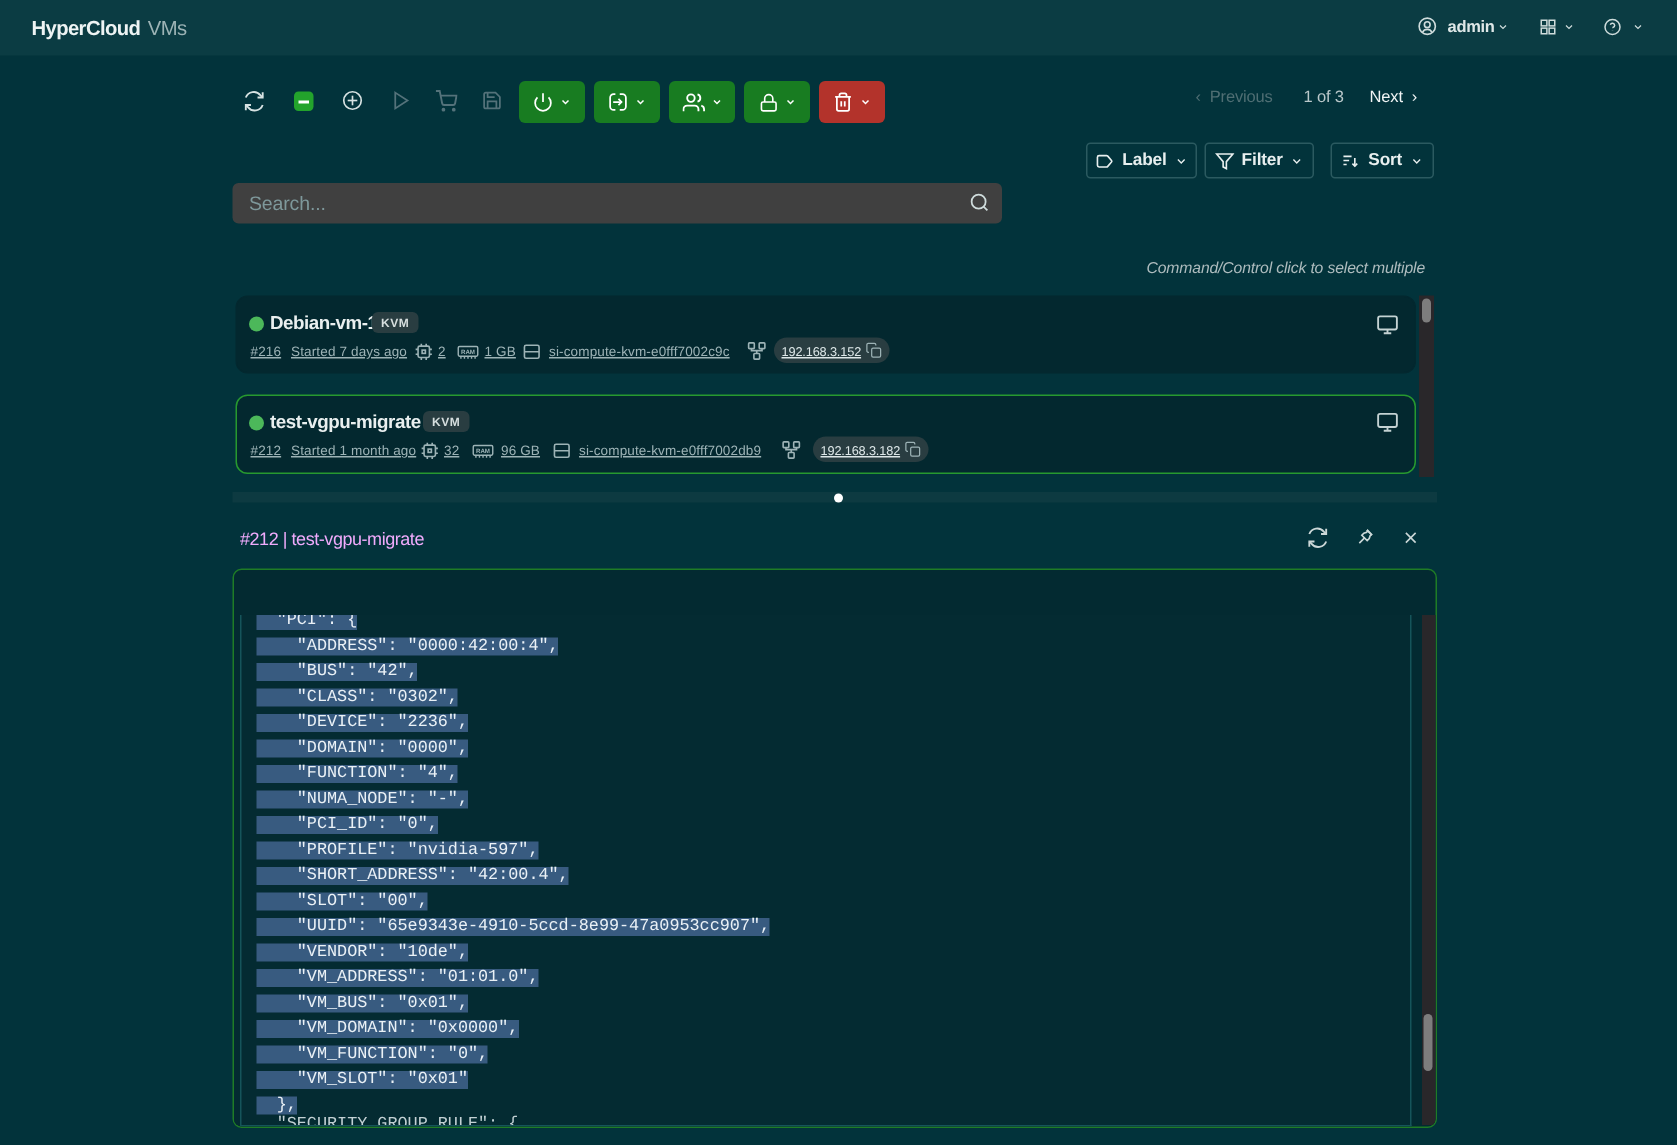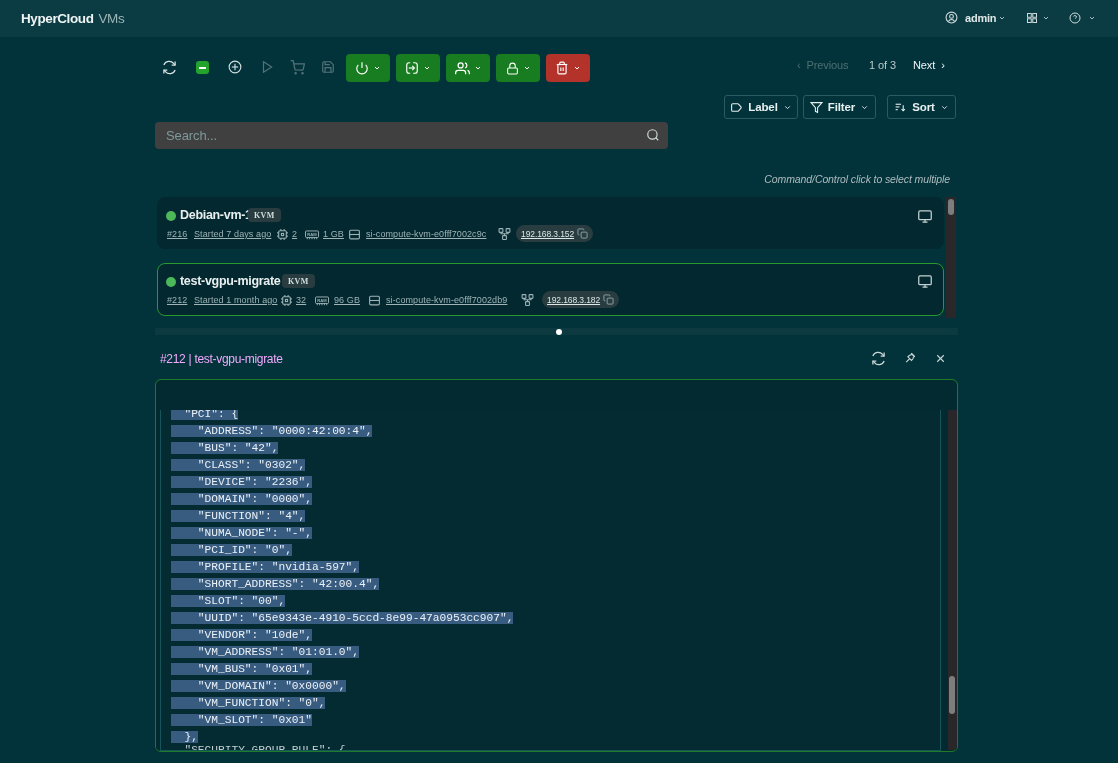--- a/index.html
+++ b/index.html
@@ -24,21 +24,21 @@
 #search .ph { position:absolute; left:11px; top:6px; font-size:13px; color:#7e989b; letter-spacing:-0.1px;}
 
 .fbtn { position:absolute; top:95px; height:24px; border:1px solid #2b5a60; border-radius:3px; display:flex; align-items:center; justify-content:center; gap:5px; color:#e8efef; font-size:11.5px; font-weight:600; letter-spacing:-0.1px; }
 
 #hint { position:absolute; right:168px; top:173px; font-size:10.5px; font-style:italic; color:#aebcbe; letter-spacing:-0.1px; }
 
 .card { position:absolute; left:157px; width:787px; background:#03282f; border:1px solid #03282f; border-radius:8px; }
 .card.sel { border:1.5px solid #27992f; }
 .dot { position:absolute; width:10px; height:10px; border-radius:50%; background:#4cb85a; }
 .vmname { position:absolute; font-size:12.5px; letter-spacing:-0.3px; color:#e9efef; font-weight:700; }
-.badge { position:absolute; background:#293d41; border-radius:4px; font-size:8px; font-weight:bold; letter-spacing:0.4px; color:#d6dede; padding:2.5px 6px;font-family:Liberation Serif, serif; }
+.badge { position:absolute; background:#293d41; border-radius:4px; font-size:8px; font-weight:bold; letter-spacing:0.4px; color:#d6dede; padding:2.5px 6px; }
 .r2 { position:absolute; font-size:9px; color:#9db3b6; letter-spacing:0.1px; display:flex; align-items:center;text-decoration:underline; }
 .r2 svg { color:#9db3b6; }
 .pill { background:#293d41; border-radius:9px; height:17px; display:flex; align-items:center; gap:3px; padding:0 5px; color:#dde7e8; font-size:8.5px; letter-spacing:-0.1px; }
 .monic { position:absolute; color:#c4d2d3; }
 
 #band { position:absolute; left:155px; top:328px; width:803px; height:7px; background:#0d3a41; }
 #band .d { position:absolute; left:401px; top:0.5px; width:6px; height:6px; border-radius:50%; background:#fff; }
 
 .sbtrack { position:absolute; background:#29272a; }
 .sbthumb { position:absolute; background:#7d7d7d; border-radius:3px; }

